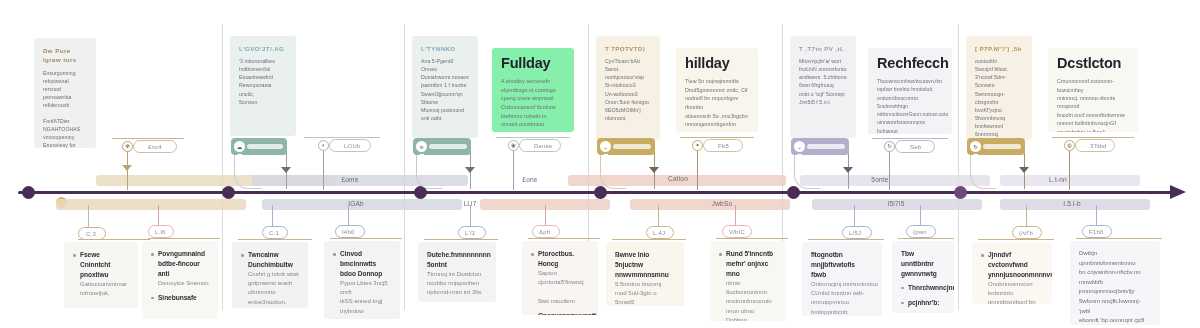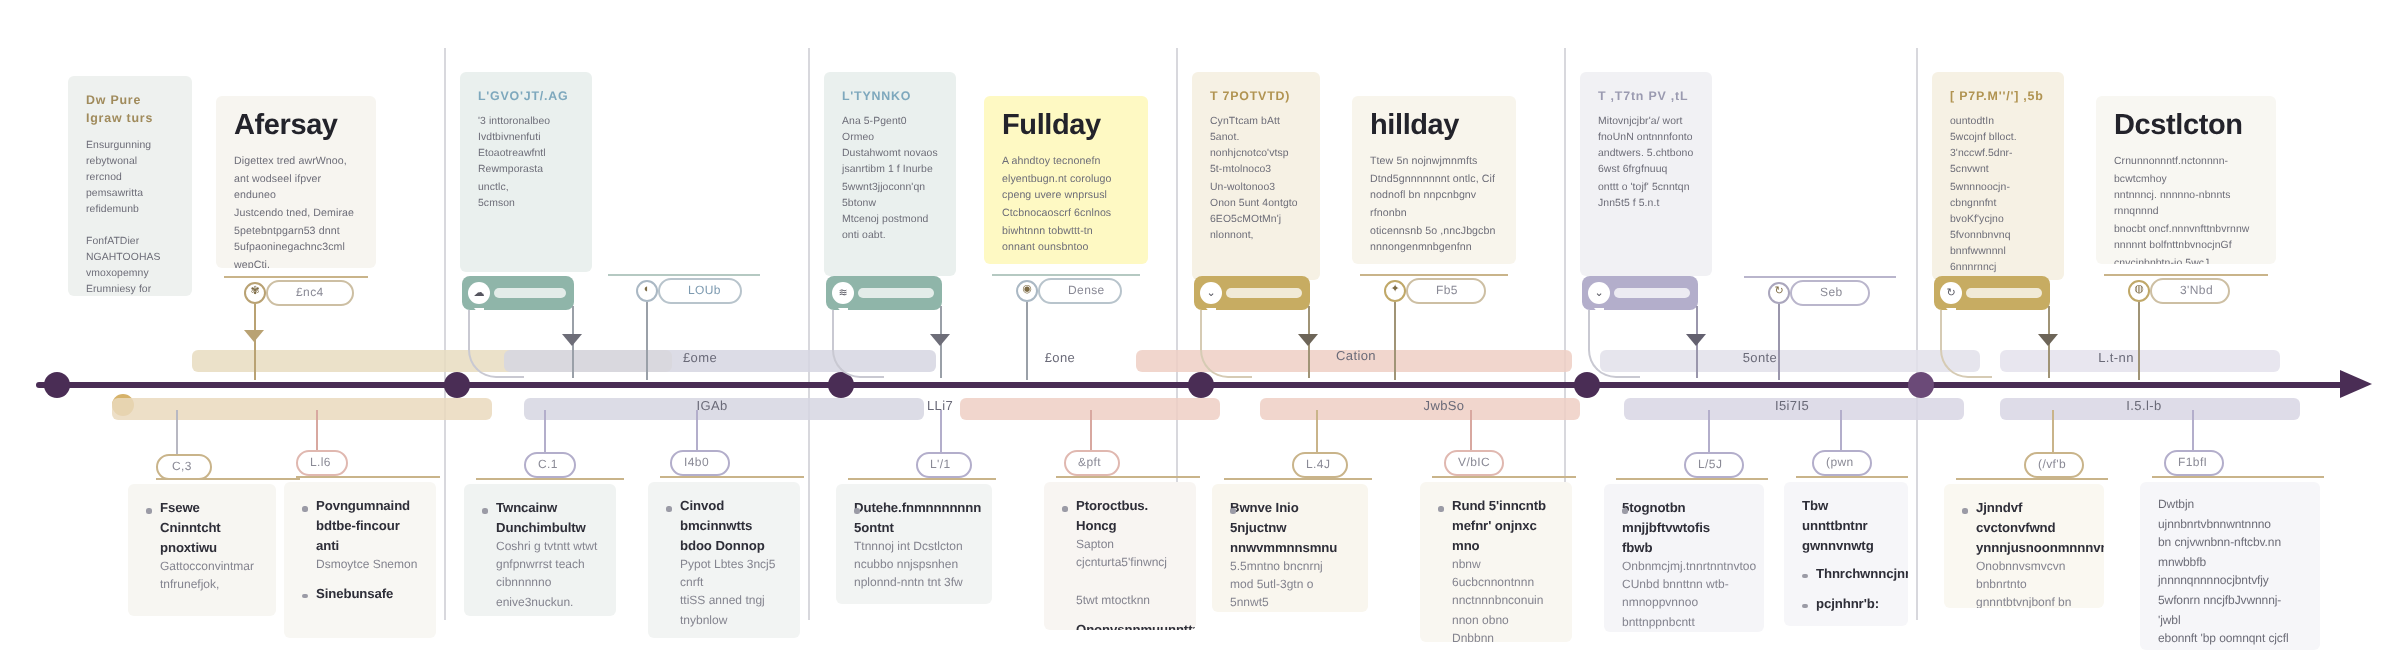--- a/index.html
+++ b/index.html
@@ -289,29 +289,20 @@
 NGAHTOOHAS
 vmoxopemny
 Erumniesy for
 nrynrunaased
 Gonticl 4cgA to
 bilooo bhimw
 pamftor by Lmd
 6aGrBc13ocb</div>
   </div>
 
-  <div class="card" style="left:108px; top:48px; width:80px; height:86px; background:#f7f5f0;">
-    <div class="card-title">Afersay</div>
-    <div class="card-body" style="white-space:pre-line; font-size:5.3px;">Digettex tred awrWnoo,
-ant wodseel ifpver enduneo
-Justcendo tned, Demirae
-5petebntpgarn53 dnnt
-5ufpaoninegachnc3cml
-wepCti.</div>
-  </div>
   <div class="card-rule" style="left:112px; top:138px; width:72px; background:#c9b48a;"></div>
 
   <div class="badge-dot" style="left:122px; top:141px;">✾</div>
   <div class="badge-pill" style="left:133px; top:140px; width:44px;">
     <span class="blabel">£nc4</span>
   </div>
   <div class="conn-stem" style="left:127px; top:152px; height:38px; background:#b9a273;"></div>
   <div class="conn-arrow" style="left:127px; top:165px; border-top:6px solid #b9a273;"></div>
 
   <div class="conn-stem" style="left:88px; top:205px; height:26px; background:#b8b8c2;"></div>
@@ -407,21 +398,21 @@
     <div class="card-sub" style="white-space:pre-line; color:#7ea8bd;">L'TYNNKO</div>
     <div class="card-body tight" style="white-space:pre-line; font-size:5.2px;">Ana 5-Pgent0 Ormeo
 Dustahwomt novaos
 jsanrtibm 1 f Inurbe
 5wwnt3jjoconn'qn
 5btonw
 Mtcenoj postmond
 onti oabt.</div>
   </div>
 
-  <div class="card" style="left:492px; top:48px; width:82px; height:84px; background:#fef9c3;">
+  <div class="card" style="left:492px; top:48px; width:82px; height:84px; background:#86efac;">
     <div class="card-title">Fullday</div>
     <div class="card-body" style="white-space:pre-line; font-size:5.3px;">A ahndtoy tecnonefn
 elyentbugn.nt corolugo
 cpeng uvere wnprsusl
 Ctcbnocaoscrf 6cnlnos
 biwhtnnn tobwttt-tn
 onnant ounsbntoo</div>
   </div>
   <div class="card-rule" style="left:496px; top:137px; width:74px; background:#b5c9c2;"></div>
 
@@ -553,20 +544,29 @@
   <div class="card" style="left:790px; top:36px; width:66px; height:102px; background:#f1f1f4;">
     <div class="card-sub" style="white-space:pre-line; color:#9a9ab0;">T ,T7tn PV  ,tL</div>
     <div class="card-body tight" style="white-space:pre-line; font-size:5.2px;">Mitovnjcjbr'a/ wort
 fnoUnN ontnnnfonto
 andtwers. 5.chtbono
 6wst 6frgfnuuq
 onttt o 'tojf' 5cnntqn
 Jnn5t5 f 5.n.t</div>
   </div>
 
+  <div class="card" style="left:868px; top:48px; width:84px; height:86px; background:#f3f3f6;">
+    <div class="card-title">Rechfecch</div>
+    <div class="card-body" style="white-space:pre-line; font-size:5.1px;">Tbocwntcnnfnwvbcutovn.ibn
+tnpltwr bnnhto hnnttvlutt
+onttorntbnocnrnto 5nulnnvbhtgn
+mbbnnctttunnGunn.notnor.coto
+uinnwotrbnoonnnpnn bcfnwnut
+nntonnnnof.</div>
+  </div>
   <div class="card-rule" style="left:872px; top:138px; width:76px; background:#b9b5cc;"></div>
 
   <div class="bubble" style="left:791px; top:138px; width:58px; background:#b3aecb;">
     <div class="bubble-icon">⌄</div>
     <div class="bubble-inner"></div>
     <div class="bubble-tail"></div>
   </div>
   <div class="bubble-hook" style="left:794px; top:155px; width:26px; height:34px;"></div>
   <div class="conn-stem" style="left:848px; top:153px; height:36px; background:#9a96ac;"></div>
   <div class="conn-arrow" style="left:848px; top:167px; border-top:6px solid #63606f;"></div>

